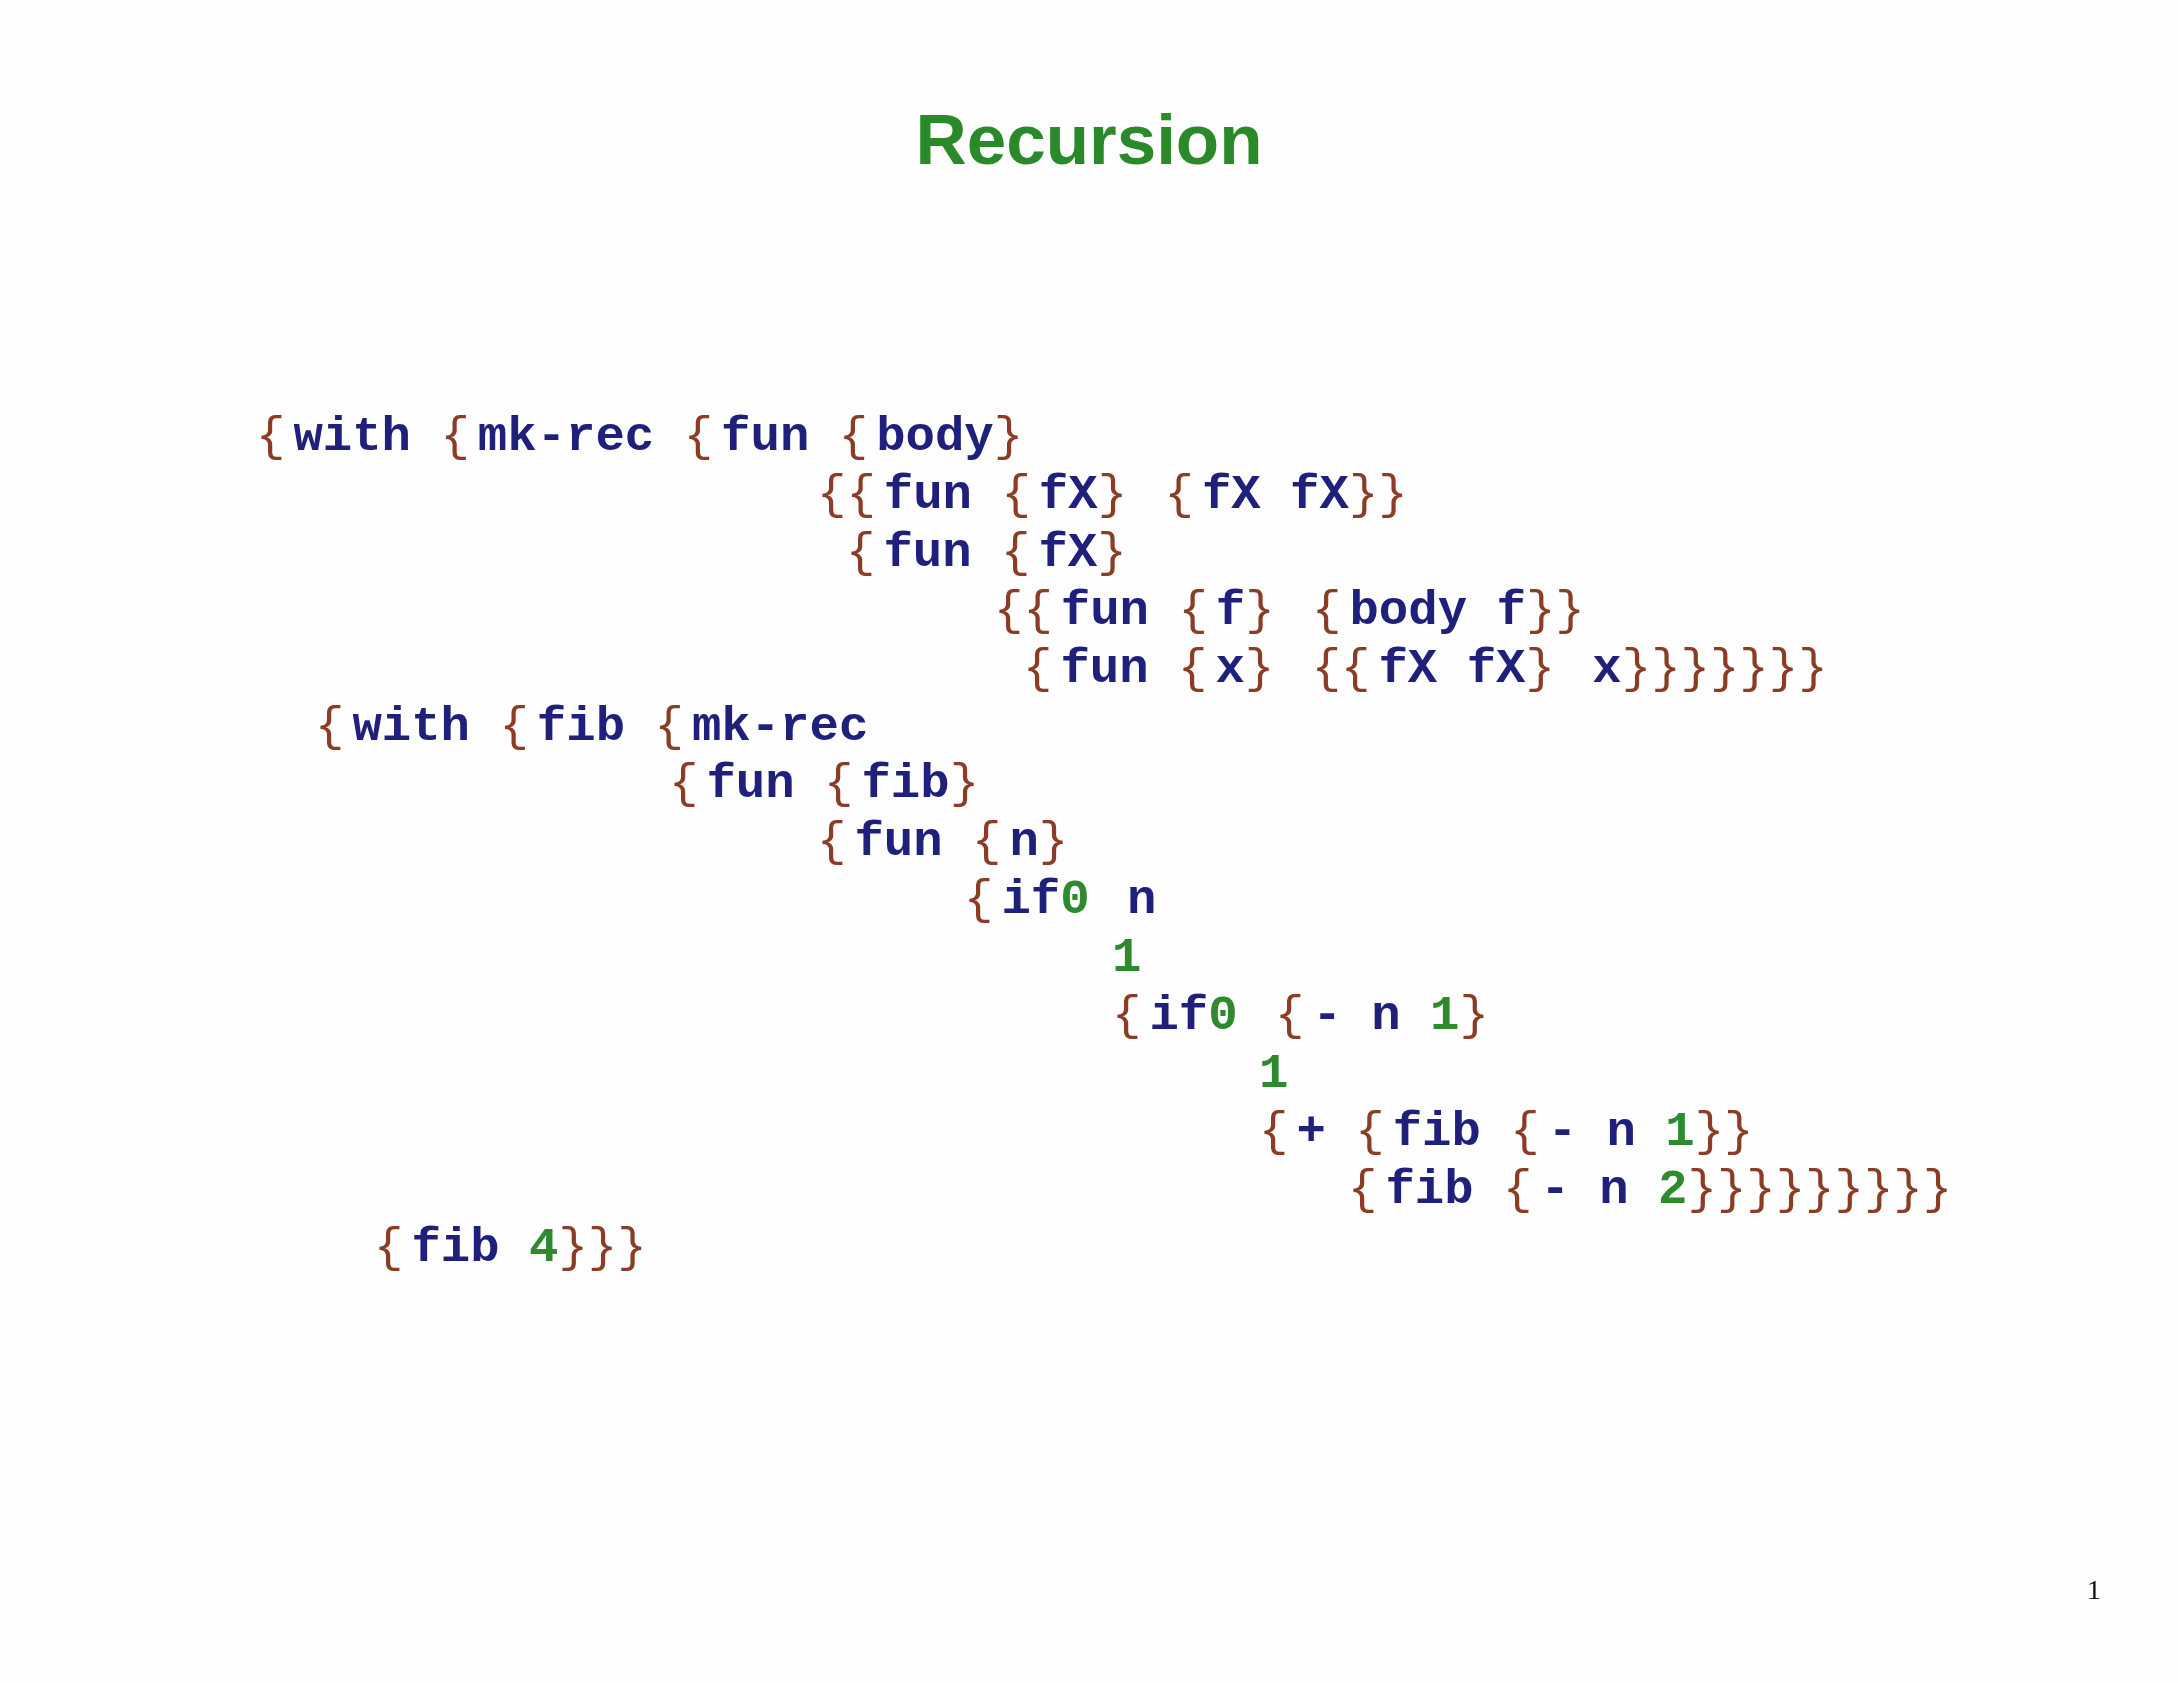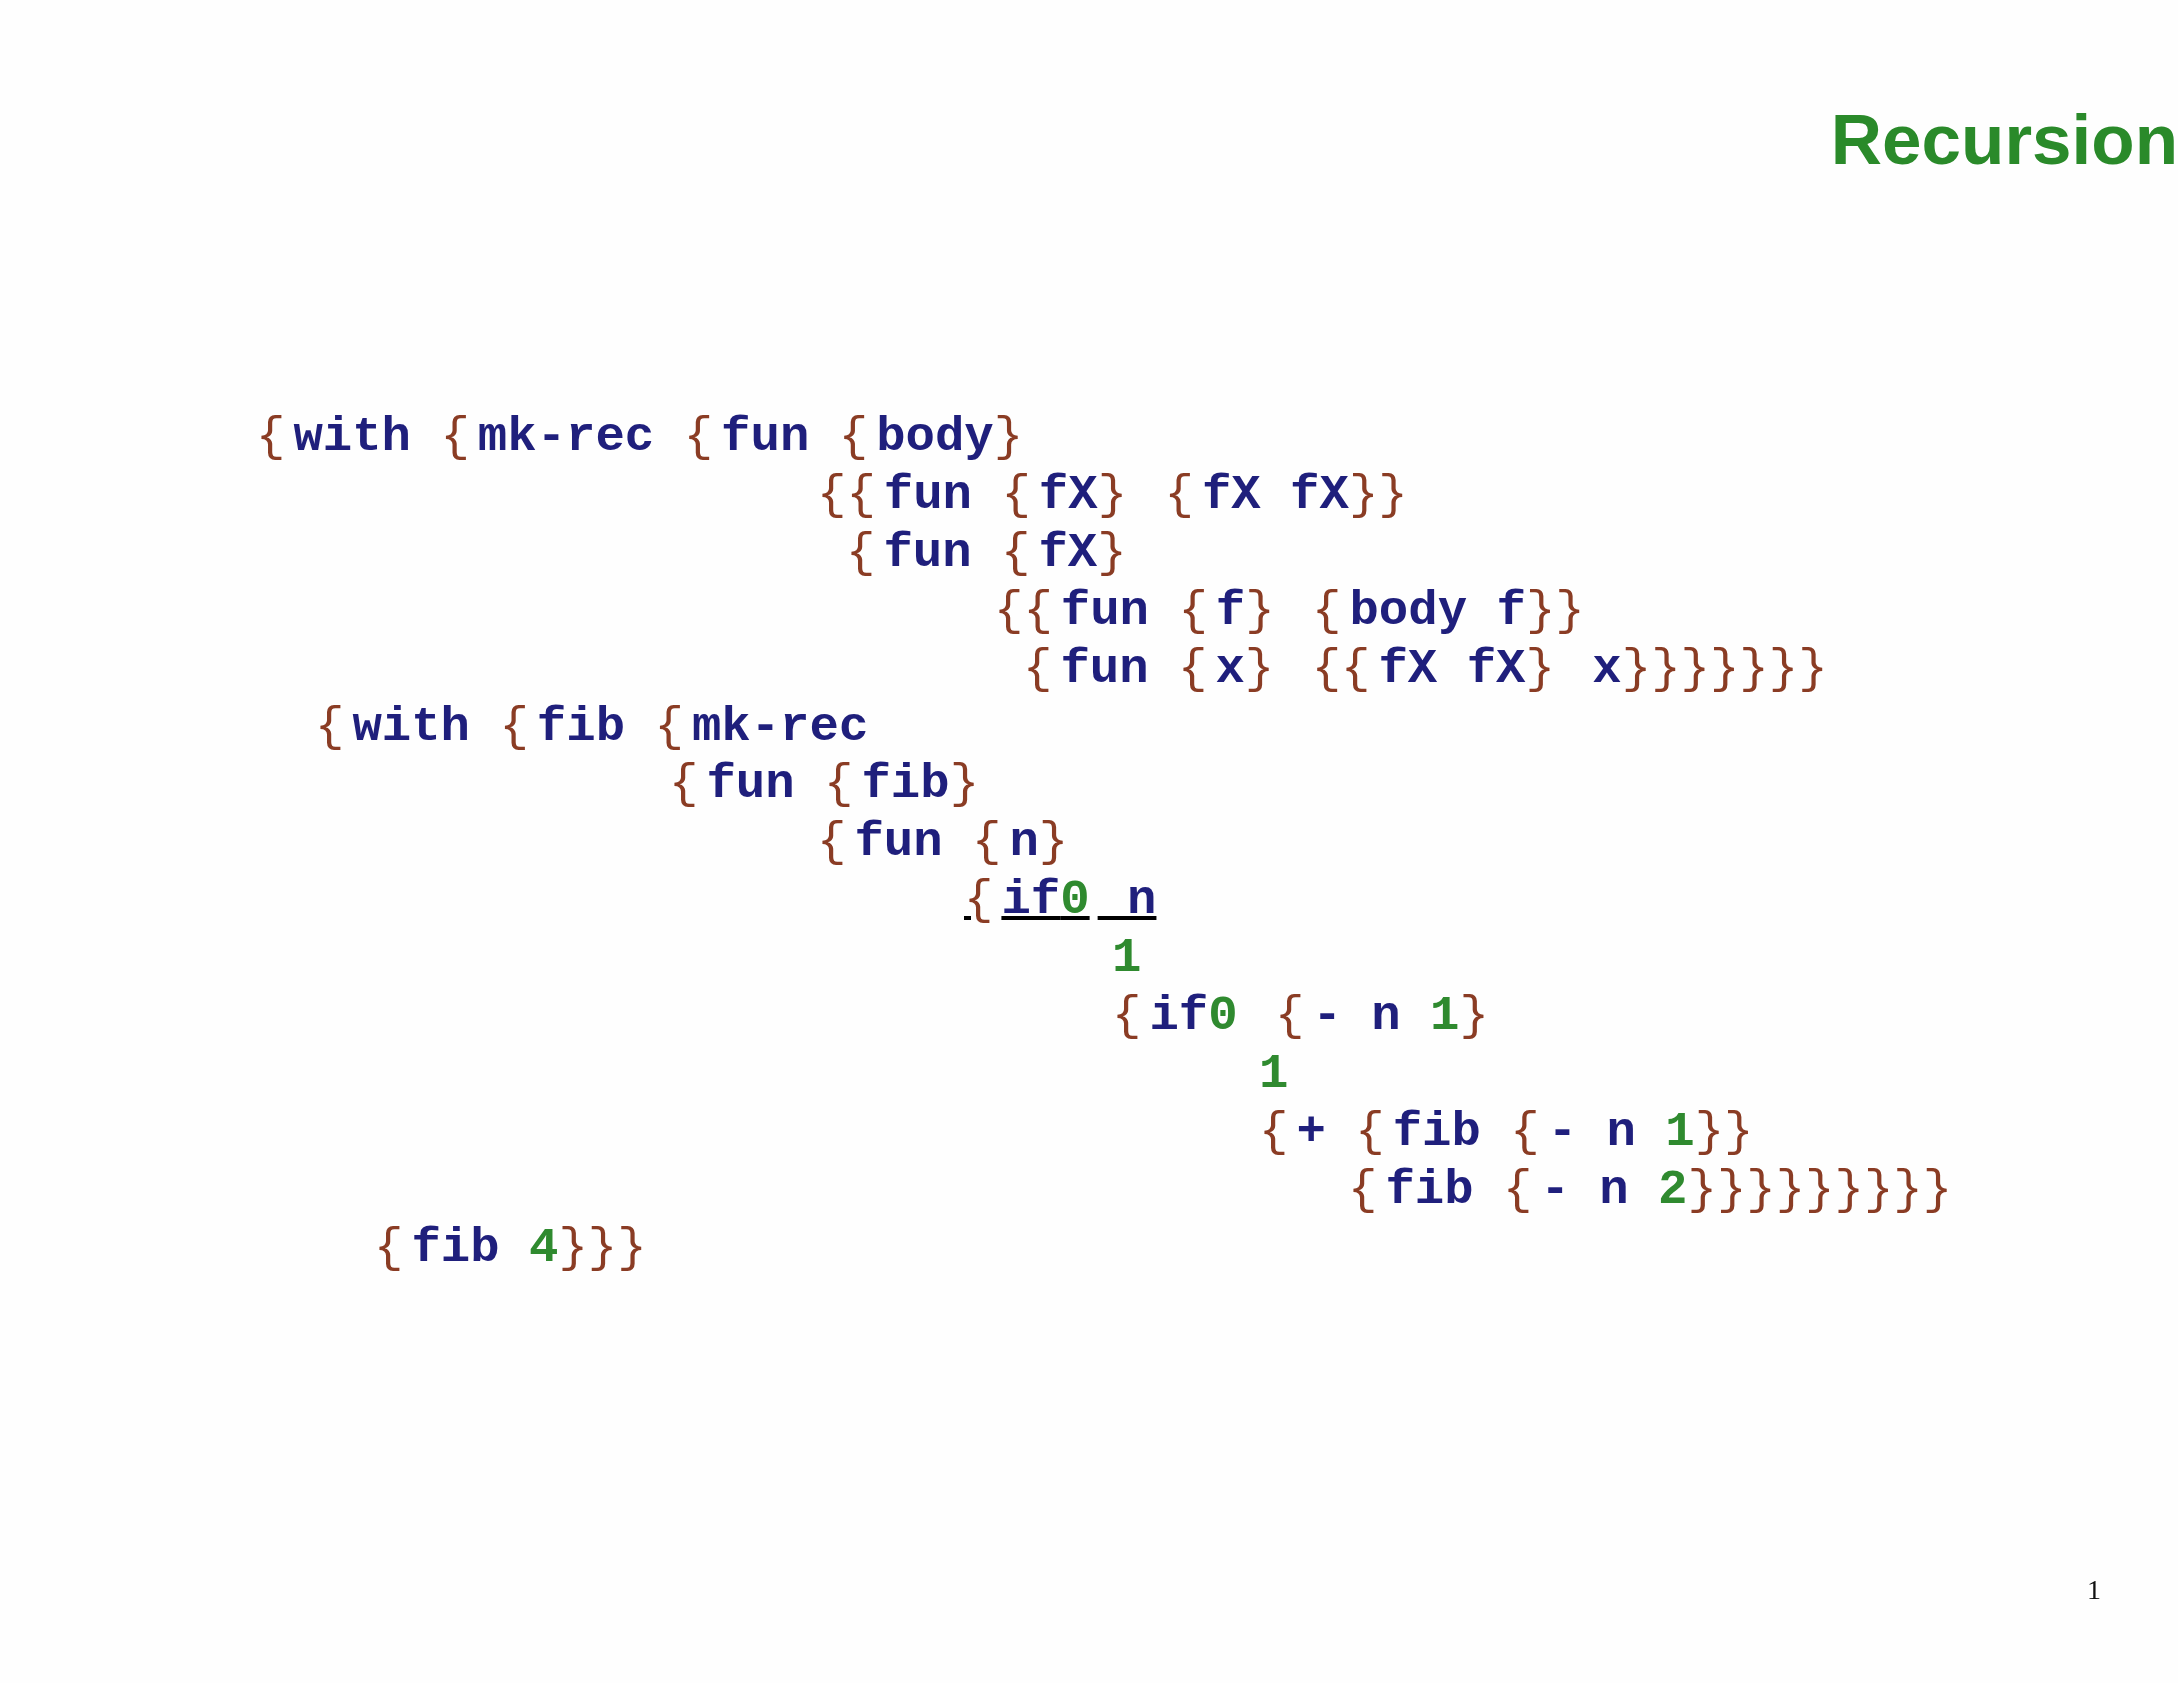--- a/index.html
+++ b/index.html
@@ -22,32 +22,32 @@
   .tok-kw { color: #1f1f7c; margin-left: 8px; }
   .tok-num { color: #2f8a2f; }
   .page-number {
     position: absolute; left: 2087px; top: 1574px;
     font-family: "Liberation Serif", serif; font-size: 28px; color: #111;
   }
 </style>
 </head>
 <body>
 
-<div class="slide-title" style="color: rgb(42, 138, 42); text-align: right;">Recursion</div>
+<div class="slide-title" style="color: rgb(42, 138, 42);">Recursion</div>
 
 <div class="code" id="code-block">
     <div class="code-line" style="left: 0px; top: 0px;"><span class="tok tok-brace" style="color: rgb(138, 60, 36);">{</span><span class="tok tok-kw" style="color: rgb(31, 31, 124);">with </span><span class="tok tok-brace" style="color: rgb(138, 60, 36);">{</span><span class="tok tok-kw" style="color: rgb(31, 31, 124);">mk-rec </span><span class="tok tok-brace" style="color: rgb(138, 60, 36);">{</span><span class="tok tok-kw" style="color: rgb(31, 31, 124);">fun </span><span class="tok tok-brace" style="color: rgb(138, 60, 36);">{</span><span class="tok tok-kw" style="color: rgb(31, 31, 124);">body</span><span class="tok tok-brace" style="color: rgb(138, 60, 36);">}</span></div>
     <div class="code-line" style="left: 561px; top: 58px;"><span class="tok tok-brace" style="color: rgb(138, 60, 36);">{</span><span class="tok tok-brace" style="color: rgb(138, 60, 36);">{</span><span class="tok tok-kw" style="color: rgb(31, 31, 124);">fun </span><span class="tok tok-brace" style="color: rgb(138, 60, 36);">{</span><span class="tok tok-kw" style="color: rgb(31, 31, 124);">fX</span><span class="tok tok-brace" style="color: rgb(138, 60, 36);">}</span><span class="tok tok-kw" style="color: rgb(31, 31, 124);"> </span><span class="tok tok-brace" style="color: rgb(138, 60, 36);">{</span><span class="tok tok-kw" style="color: rgb(31, 31, 124);">fX fX</span><span class="tok tok-brace" style="color: rgb(138, 60, 36);">}</span><span class="tok tok-brace" style="color: rgb(138, 60, 36);">}</span></div>
     <div class="code-line" style="left: 590px; top: 116px;"><span class="tok tok-brace" style="color: rgb(138, 60, 36);">{</span><span class="tok tok-kw" style="color: rgb(31, 31, 124);">fun </span><span class="tok tok-brace" style="color: rgb(138, 60, 36);">{</span><span class="tok tok-kw" style="color: rgb(31, 31, 124);">fX</span><span class="tok tok-brace" style="color: rgb(138, 60, 36);">}</span></div>
     <div class="code-line" style="left: 738px; top: 174px;"><span class="tok tok-brace" style="color: rgb(138, 60, 36);">{</span><span class="tok tok-brace" style="color: rgb(138, 60, 36);">{</span><span class="tok tok-kw" style="color: rgb(31, 31, 124);">fun </span><span class="tok tok-brace" style="color: rgb(138, 60, 36);">{</span><span class="tok tok-kw" style="color: rgb(31, 31, 124);">f</span><span class="tok tok-brace" style="color: rgb(138, 60, 36);">}</span><span class="tok tok-kw" style="color: rgb(31, 31, 124);"> </span><span class="tok tok-brace" style="color: rgb(138, 60, 36);">{</span><span class="tok tok-kw" style="color: rgb(31, 31, 124);">body f</span><span class="tok tok-brace" style="color: rgb(138, 60, 36);">}</span><span class="tok tok-brace" style="color: rgb(138, 60, 36);">}</span></div>
     <div class="code-line" style="left: 767px; top: 232px;"><span class="tok tok-brace" style="color: rgb(138, 60, 36);">{</span><span class="tok tok-kw" style="color: rgb(31, 31, 124);">fun </span><span class="tok tok-brace" style="color: rgb(138, 60, 36);">{</span><span class="tok tok-kw" style="color: rgb(31, 31, 124);">x</span><span class="tok tok-brace" style="color: rgb(138, 60, 36);">}</span><span class="tok tok-kw" style="color: rgb(31, 31, 124);"> </span><span class="tok tok-brace" style="color: rgb(138, 60, 36);">{</span><span class="tok tok-brace" style="color: rgb(138, 60, 36);">{</span><span class="tok tok-kw" style="color: rgb(31, 31, 124);">fX fX</span><span class="tok tok-brace" style="color: rgb(138, 60, 36);">}</span><span class="tok tok-kw" style="color: rgb(31, 31, 124);"> x</span><span class="tok tok-brace" style="color: rgb(138, 60, 36);">}</span><span class="tok tok-brace" style="color: rgb(138, 60, 36);">}</span><span class="tok tok-brace" style="color: rgb(138, 60, 36);">}</span><span class="tok tok-brace" style="color: rgb(138, 60, 36);">}</span><span class="tok tok-brace" style="color: rgb(138, 60, 36);">}</span><span class="tok tok-brace" style="color: rgb(138, 60, 36);">}</span><span class="tok tok-brace" style="color: rgb(138, 60, 36);">}</span></div>
     <div class="code-line" style="left: 59px; top: 290px;"><span class="tok tok-brace" style="color: rgb(138, 60, 36);">{</span><span class="tok tok-kw" style="color: rgb(31, 31, 124);">with </span><span class="tok tok-brace" style="color: rgb(138, 60, 36);">{</span><span class="tok tok-kw" style="color: rgb(31, 31, 124);">fib </span><span class="tok tok-brace" style="color: rgb(138, 60, 36);">{</span><span class="tok tok-kw" style="color: rgb(31, 31, 124);">mk-rec</span></div>
     <div class="code-line" style="left: 413px; top: 347px;"><span class="tok tok-brace" style="color: rgb(138, 60, 36);">{</span><span class="tok tok-kw" style="color: rgb(31, 31, 124);">fun </span><span class="tok tok-brace" style="color: rgb(138, 60, 36);">{</span><span class="tok tok-kw" style="color: rgb(31, 31, 124);">fib</span><span class="tok tok-brace" style="color: rgb(138, 60, 36);">}</span></div>
     <div class="code-line" style="left: 561px; top: 405px;"><span class="tok tok-brace" style="color: rgb(138, 60, 36);">{</span><span class="tok tok-kw" style="color: rgb(31, 31, 124);">fun </span><span class="tok tok-brace" style="color: rgb(138, 60, 36);">{</span><span class="tok tok-kw" style="color: rgb(31, 31, 124);">n</span><span class="tok tok-brace" style="color: rgb(138, 60, 36);">}</span></div>
-    <div class="code-line" style="left: 708px; top: 463px; text-decoration: underline;"><span class="tok tok-brace" style="color: rgb(138, 60, 36);">{</span><span class="tok tok-kw" style="color: rgb(31, 31, 124);">if</span><span class="tok tok-num" style="color: rgb(47, 138, 47);">0</span><span class="tok tok-kw" style="color: rgb(31, 31, 124);"> n</span></div>
+    <div class="code-line" style="left: 708px; top: 463px;"><span class="tok tok-brace" style="color: rgb(138, 60, 36);">{</span><span class="tok tok-kw" style="color: rgb(31, 31, 124);">if</span><span class="tok tok-num" style="color: rgb(47, 138, 47);">0</span><span class="tok tok-kw" style="color: rgb(31, 31, 124);"> n</span></div>
     <div class="code-line" style="left: 856px; top: 521px;"><span class="tok tok-num" style="color: rgb(47, 138, 47);">1</span></div>
     <div class="code-line" style="left: 856px; top: 579px;"><span class="tok tok-brace" style="color: rgb(138, 60, 36);">{</span><span class="tok tok-kw" style="color: rgb(31, 31, 124);">if</span><span class="tok tok-num" style="color: rgb(47, 138, 47);">0</span><span class="tok tok-kw" style="color: rgb(31, 31, 124);"> </span><span class="tok tok-brace" style="color: rgb(138, 60, 36);">{</span><span class="tok tok-kw" style="color: rgb(31, 31, 124);">- n </span><span class="tok tok-num" style="color: rgb(47, 138, 47);">1</span><span class="tok tok-brace" style="color: rgb(138, 60, 36);">}</span></div>
     <div class="code-line" style="left: 1003px; top: 637px;"><span class="tok tok-num" style="color: rgb(47, 138, 47);">1</span></div>
     <div class="code-line" style="left: 1003px; top: 695px;"><span class="tok tok-brace" style="color: rgb(138, 60, 36);">{</span><span class="tok tok-kw" style="color: rgb(31, 31, 124);">+ </span><span class="tok tok-brace" style="color: rgb(138, 60, 36);">{</span><span class="tok tok-kw" style="color: rgb(31, 31, 124);">fib </span><span class="tok tok-brace" style="color: rgb(138, 60, 36);">{</span><span class="tok tok-kw" style="color: rgb(31, 31, 124);">- n </span><span class="tok tok-num" style="color: rgb(47, 138, 47);">1</span><span class="tok tok-brace" style="color: rgb(138, 60, 36);">}</span><span class="tok tok-brace" style="color: rgb(138, 60, 36);">}</span></div>
     <div class="code-line" style="left: 1092px; top: 753px;"><span class="tok tok-brace" style="color: rgb(138, 60, 36);">{</span><span class="tok tok-kw" style="color: rgb(31, 31, 124);">fib </span><span class="tok tok-brace" style="color: rgb(138, 60, 36);">{</span><span class="tok tok-kw" style="color: rgb(31, 31, 124);">- n </span><span class="tok tok-num" style="color: rgb(47, 138, 47);">2</span><span class="tok tok-brace" style="color: rgb(138, 60, 36);">}</span><span class="tok tok-brace" style="color: rgb(138, 60, 36);">}</span><span class="tok tok-brace" style="color: rgb(138, 60, 36);">}</span><span class="tok tok-brace" style="color: rgb(138, 60, 36);">}</span><span class="tok tok-brace" style="color: rgb(138, 60, 36);">}</span><span class="tok tok-brace" style="color: rgb(138, 60, 36);">}</span><span class="tok tok-brace" style="color: rgb(138, 60, 36);">}</span><span class="tok tok-brace" style="color: rgb(138, 60, 36);">}</span><span class="tok tok-brace" style="color: rgb(138, 60, 36);">}</span></div>
     <div class="code-line" style="left: 118px; top: 811px;"><span class="tok tok-brace" style="color: rgb(138, 60, 36);">{</span><span class="tok tok-kw" style="color: rgb(31, 31, 124);">fib </span><span class="tok tok-num" style="color: rgb(47, 138, 47);">4</span><span class="tok tok-brace" style="color: rgb(138, 60, 36);">}</span><span class="tok tok-brace" style="color: rgb(138, 60, 36);">}</span><span class="tok tok-brace" style="color: rgb(138, 60, 36);">}</span></div>
   </div>
 
 <div class="page-number">1</div>
 

